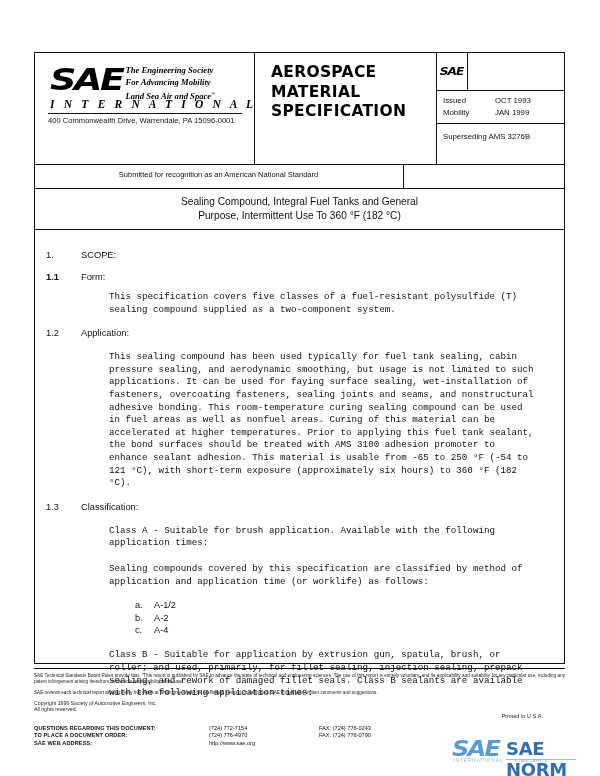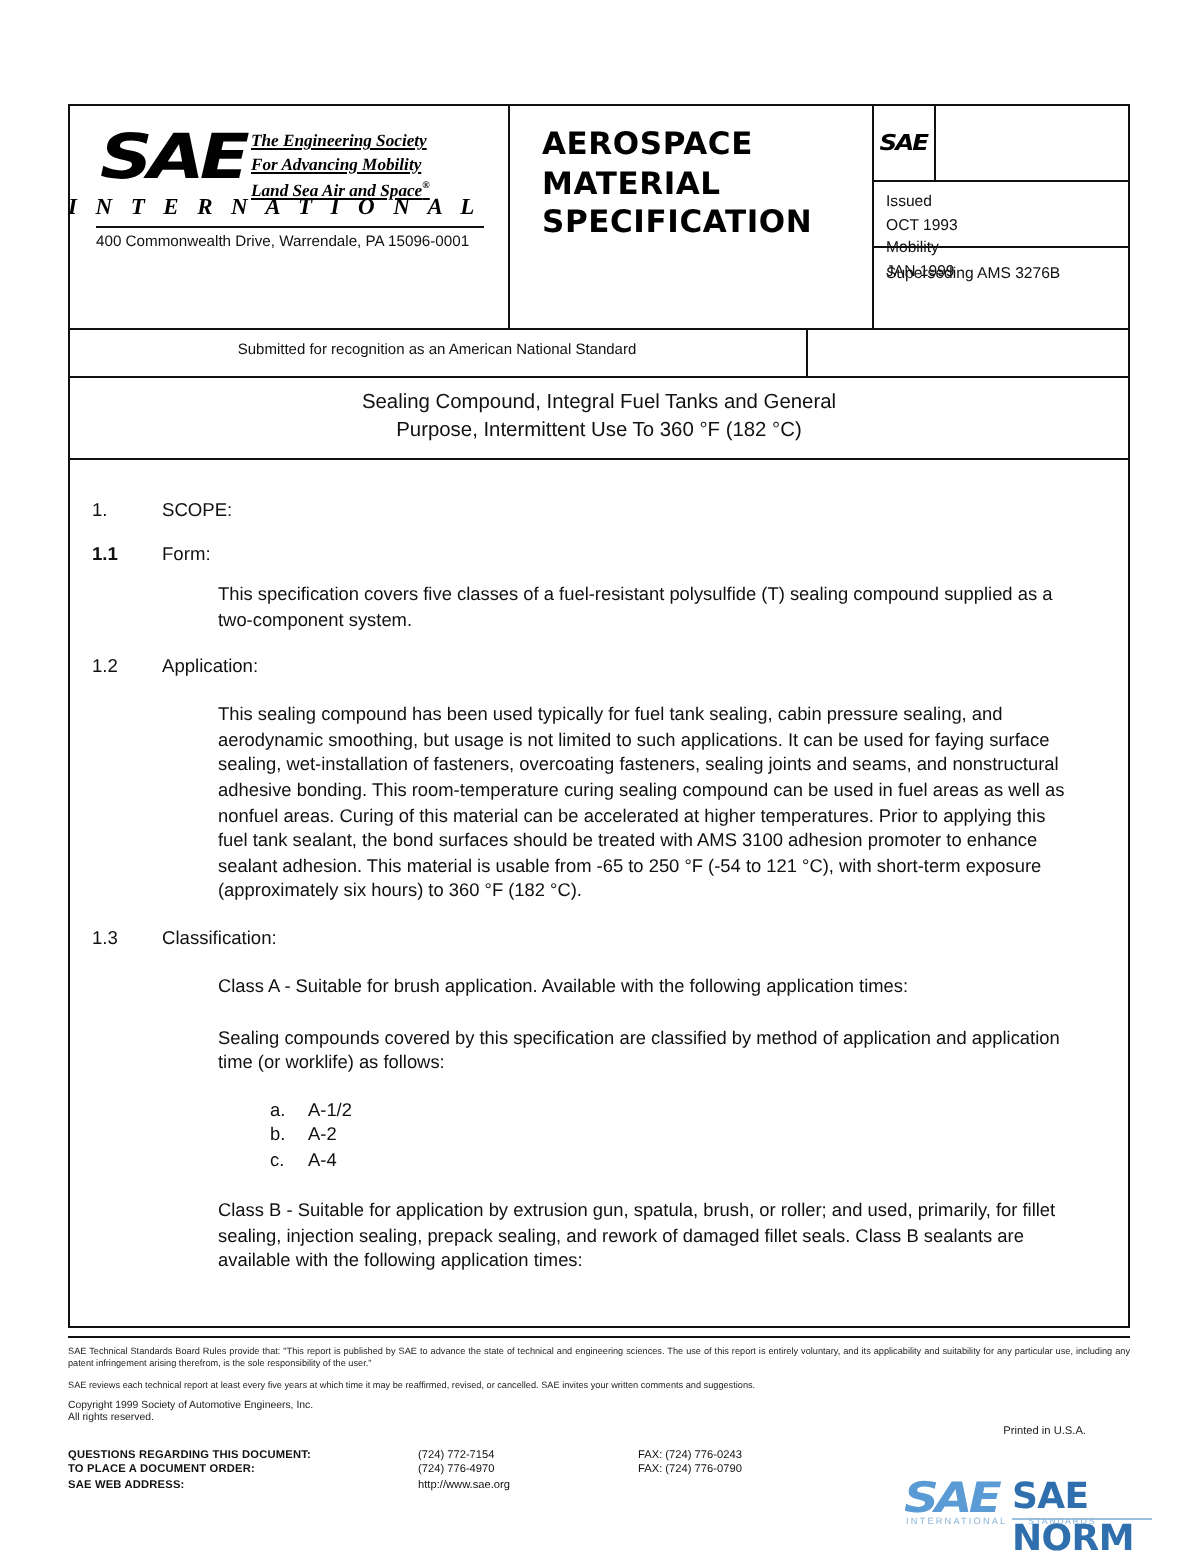--- a/index.html
+++ b/index.html
@@ -74,29 +74,28 @@
   }
   .sae-tag {
     font-family: "Liberation Serif", serif;
     font-style: italic;
     font-weight: bold;
     font-size: 8.6px;
     line-height: 9.6px;
     color: #000;
     margin-top: 2px;
     white-space: nowrap;
-    text-decoration: underline;
   }
   .sae-tag sup {
     font-size: 5px;
     font-style: normal;
   }
   .intl-line {
     position: absolute;
-    left: 0;
+    left: 16px;
     top: 46px;
     width: 188px;
     font-family: "Liberation Serif", serif;
     font-style: italic;
     font-weight: bold;
     font-size: 11.5px;
     letter-spacing: 3.2px;
     color: #000;
     white-space: nowrap;
   }
@@ -190,21 +189,20 @@
     height: 33px;
     border-bottom: 1px solid #111;
     box-sizing: border-box;
     padding: 4px 0 0 6px;
     font-size: 7.8px;
     line-height: 11.5px;
     color: #111;
   }
   .hr-dates .drow {
     display: flex;
-    flex-direction: column;
   }
   .hr-dates .dlabel { width: 52px; }
   .hr-dates .dval { }
   .hr-super {
     padding: 8px 0 0 6px;
     font-size: 7.8px;
     color: #111;
   }
 
   
@@ -284,20 +282,21 @@
     color: #111;
   }
   .para {
     margin-left: 68px;
     margin-top: 9px;
     margin-right: 6px;
     font-size: 9.2px;
     line-height: 12.6px;
     color: #111;
     text-align: left;
+    font-family: Liberation Mono, monospace;
   }
   .para.tight { margin-top: 13px; }
   .list {
     margin-left: 94px;
     margin-top: 11px;
     font-size: 9.2px;
     line-height: 12.4px;
     color: #111;
   }
   .list-item { display: flex; }

